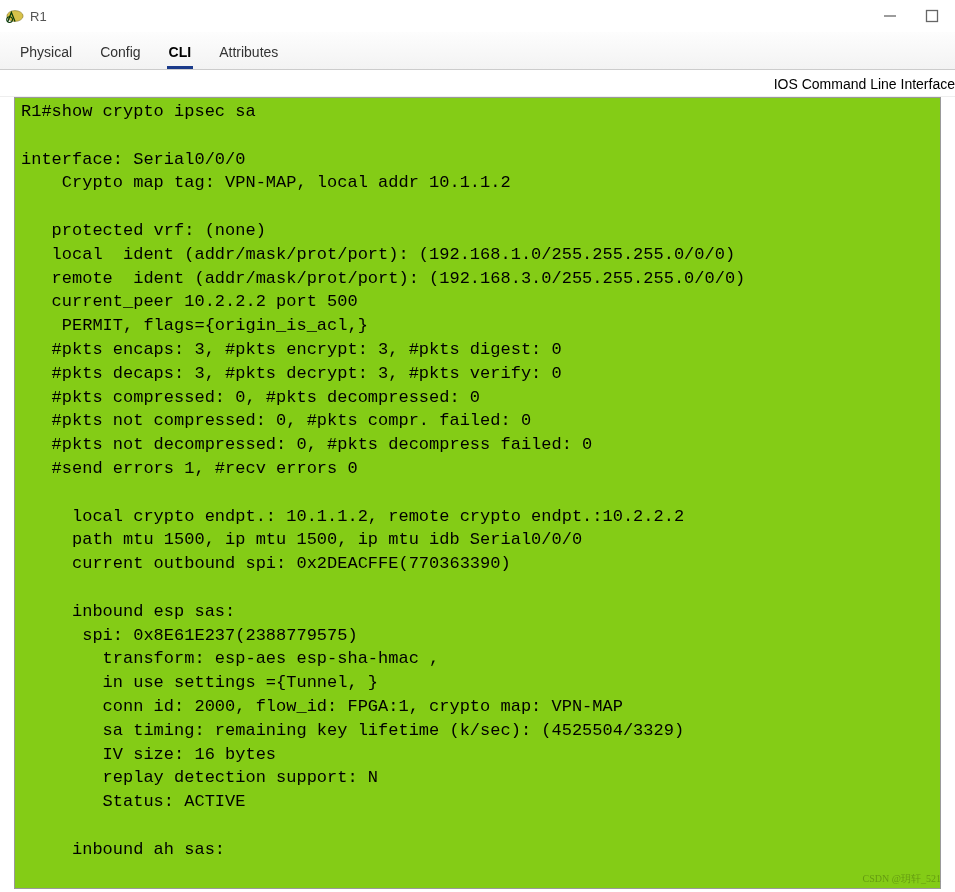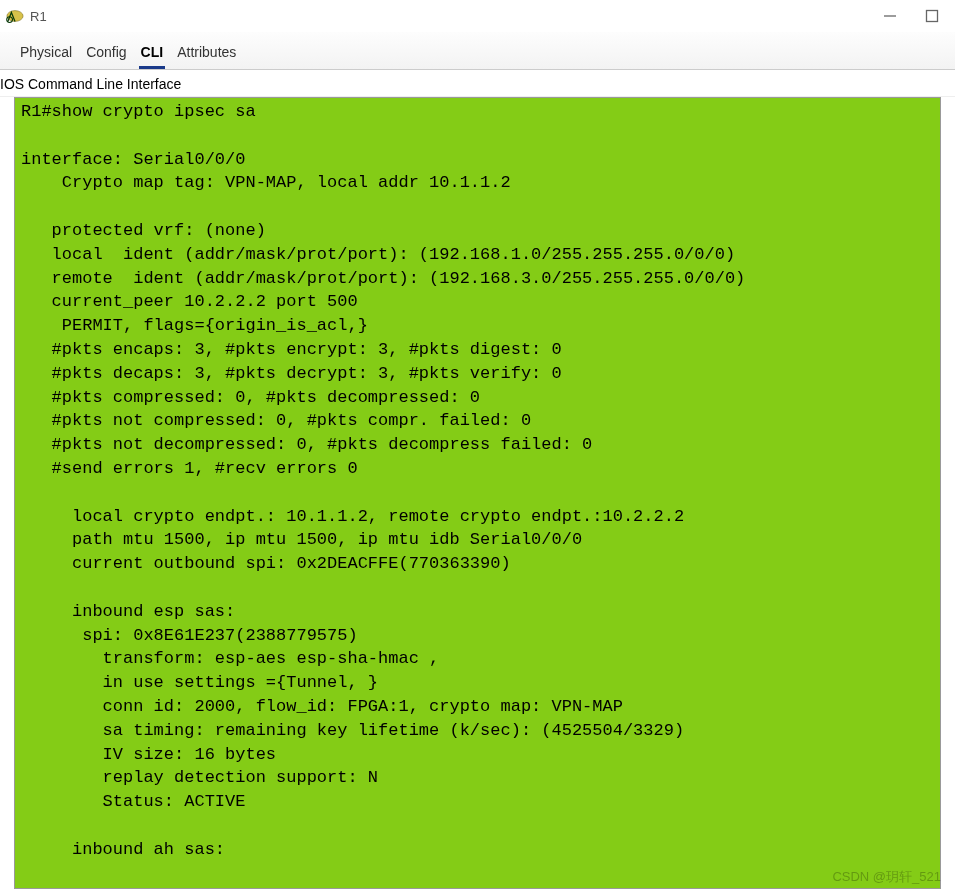--- a/index.html
+++ b/index.html
@@ -35,39 +35,39 @@
     gap: 28px;
     padding-right: 10px;
     color: #888;
   }
   .win-btn {
     width: 14px; height: 14px;
     display: inline-block;
   }
   .tabs {
     display: flex;
-    gap: 10px;
+    gap: 24px;
     padding: 10px 18px 0 18px;
     border-bottom: 1px solid #ccc;
     background: linear-gradient(#fdfdfd,#f3f3f3);
     font-size: 14px;
     color: #333;
   }
   .tab {
     padding: 2px 2px 6px 2px;
     cursor: pointer;
     border-bottom: 3px solid transparent;
   }
   .tab.active {
     border-bottom: 3px solid #1a3a8a;
     color: #000;
     font-weight: bold;
   }
   .subtitle {
-    text-align: left;
+    text-align: right;
     font-size: 14px;
     padding: 6px 0 4px 0;
     border-bottom: 1px solid #eee;
   }
   .terminal-wrap {
     border: 1px solid #999;
     margin: 0 14px;
     height: calc(892px - 32px - 38px - 28px - 2px);
     overflow: hidden;
     background: #84cc16;
@@ -77,23 +77,23 @@
     font-size: 17px;
     line-height: 1.4;
     white-space: pre;
     padding: 2px 6px;
     color: #000;
   }
   .watermark {
     position: absolute;
     right: 14px;
     bottom: 6px;
-    font-size: 13px;
+    font-size: 10px;
     color: rgba(0,0,0,0.25);
-    font-family: Liberation Sans, sans-serif;
+    font-family: Liberation Serif, serif;
   }
 </style>
 </head>
 <body>
 
 <div class="titlebar">
   <span class="app-icon">
     <svg viewBox="0 0 20 20" width="18" height="18">
       <ellipse cx="10" cy="10" rx="9" ry="6" fill="#d8c24a" stroke="#7a6a1a" stroke-width="0.6"></ellipse>
       <path d="M2 16 L6 6 L10 16" fill="none" stroke="#0a3a0a" stroke-width="1.4"></path>

